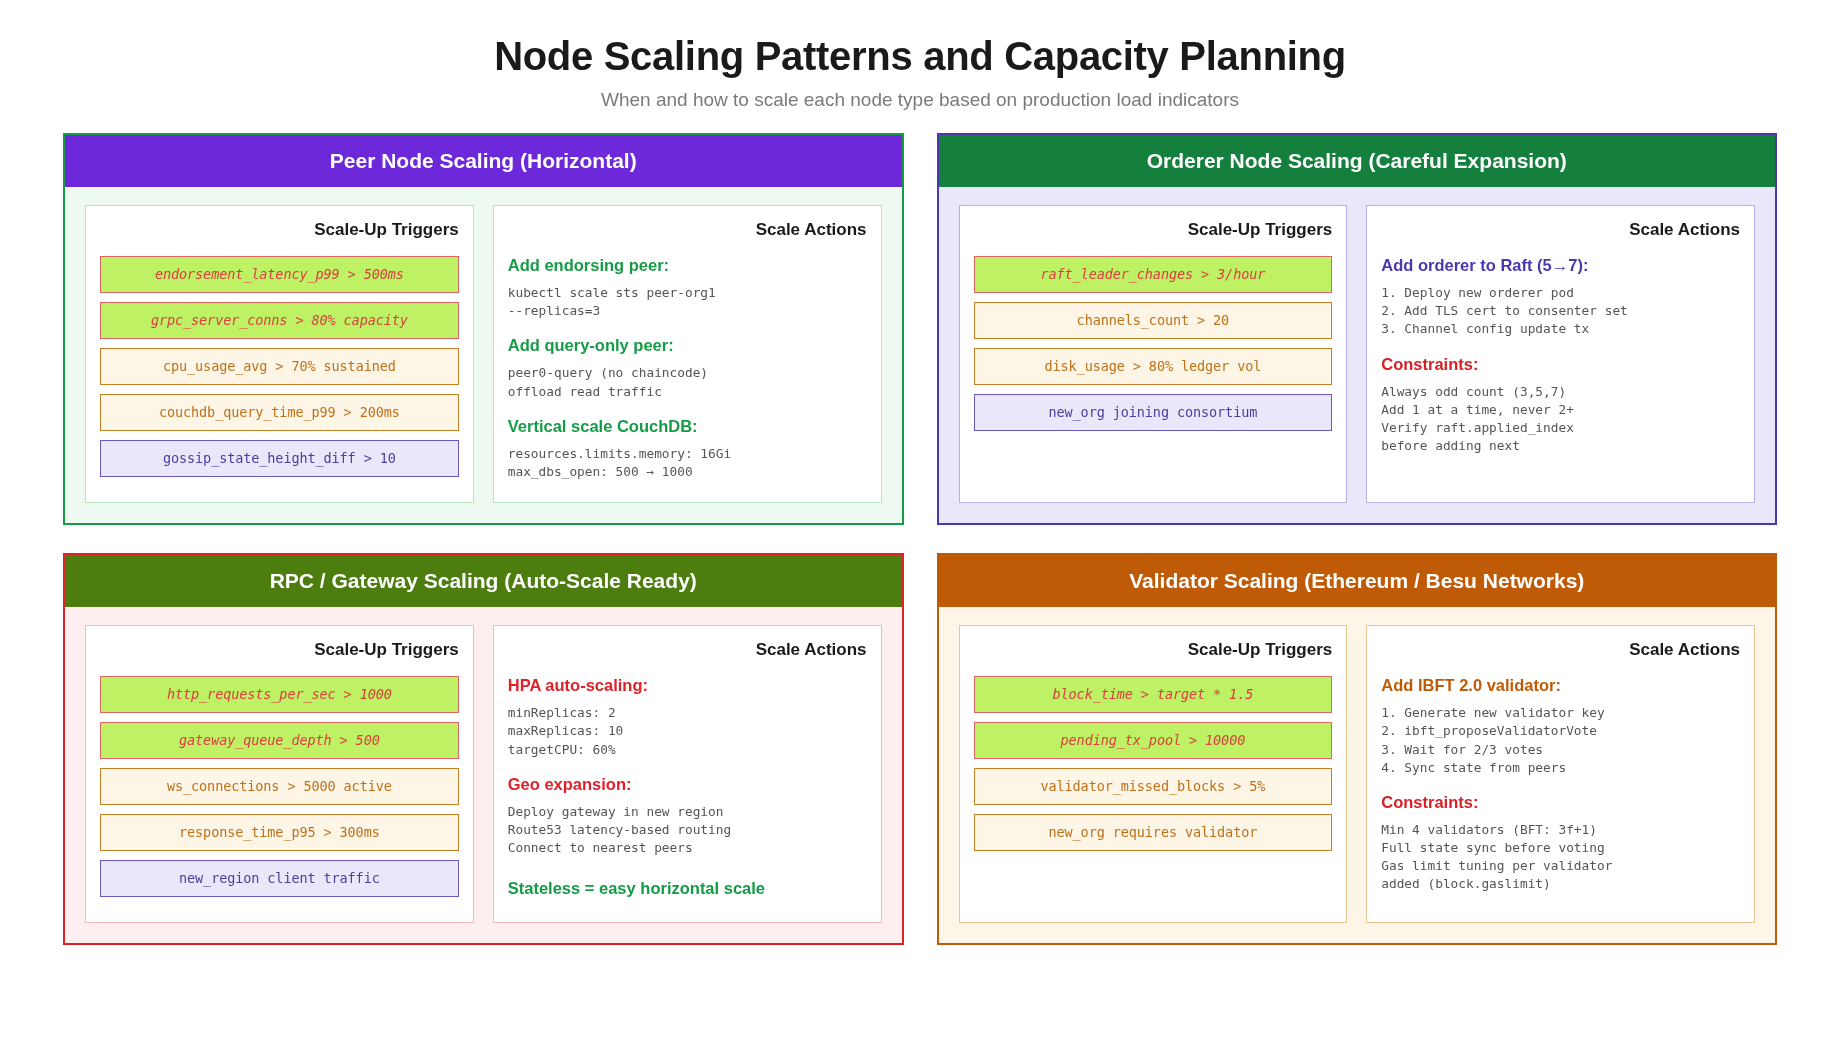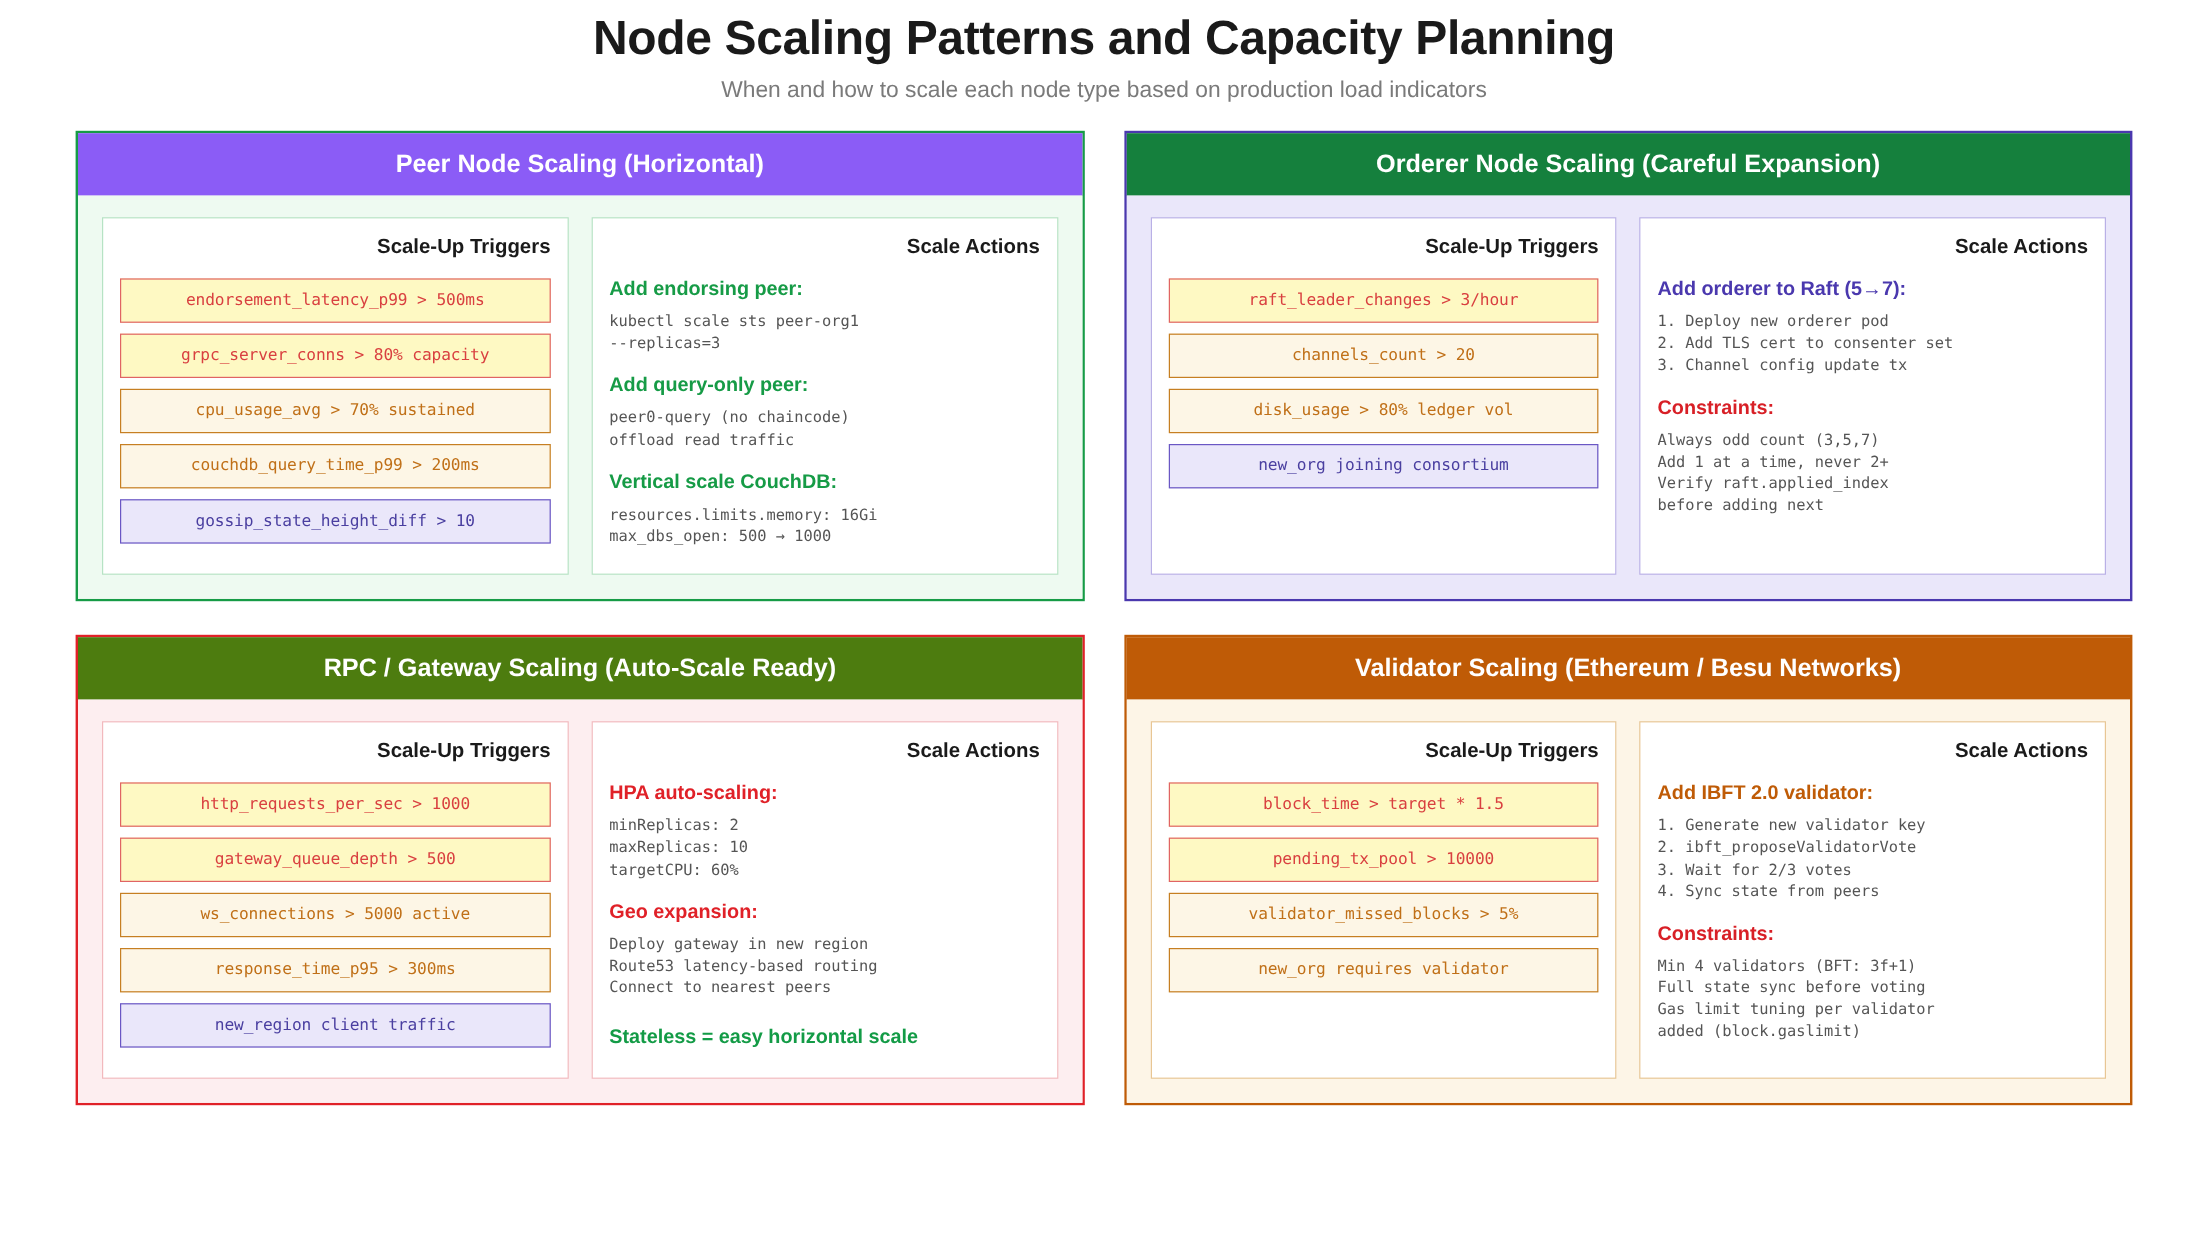--- a/index.html
+++ b/index.html
@@ -8,21 +8,21 @@
     width: 1840px; height: 1038px;
     background: #ffffff;
     font-family: "Liberation Sans", sans-serif;
   }
   .page {
     width: 1840px; height: 1038px;
     position: relative;
     overflow: hidden;
     padding: 0;
   }
-  .header { text-align: center; padding-top: 9px; }
+  .header { text-align: center; padding-top: 33px; }
   .title {
     font-size: 40px;
     font-weight: bold;
     color: #1a1a1a;
     letter-spacing: -0.3px;
     margin: 0;
     line-height: 1.15;
   }
   .subtitle {
     font-size: 19px;
@@ -76,21 +76,21 @@
   }
   .trigger {
     border: 1px solid #000;
     text-align: center;
     font-family: "DejaVu Sans Mono", monospace;
     font-size: 13.5px;
     padding: 9px 6px 10px 6px;
     margin-bottom: 9px;
     letter-spacing: -0.1px;
   }
-  .t-crit { background: #fef9c3; border-color: #e06464; color: #d94040; }
+  .t-crit { background: #bef264; border-color: #e06464; color: #d94040; font-style: italic; }
   .t-warn { background: #fdf6e6; border-color: #c67f22; color: #c07018; }
   .t-info { background: #eae7fa; border-color: #6a57c4; color: #4a3fa0; }
 
   .act-head {
     font-size: 16.5px;
     font-weight: bold;
     margin: 0 0 9px 0;
   }
   .act-head.second { margin-top: 16px; }
   .act-body {
@@ -102,21 +102,21 @@
     white-space: pre-line;
   }
   .act-foot {
     font-size: 16.5px;
     font-weight: bold;
     margin-top: 22px;
   }
 
   
   .p-green { border-color: #169b46; }
-  .p-green .panel-header { background: #8b5cf6; }
+  .p-green .panel-header { background: #6d28d9; }
   .p-green .panel-body { background: #eefaf1; }
   .p-green .col { border-color: #b6e3c4; }
   .p-green .act-head { color: #169b46; }
 
   
   .p-purple { border-color: #4a38ae; }
   .p-purple .panel-header { background: #15803d; }
   .p-purple .panel-body { background: #eae7fa; }
   .p-purple .col { border-color: #b9b0e6; }
   .p-purple .act-head { color: #4a38ae; }

